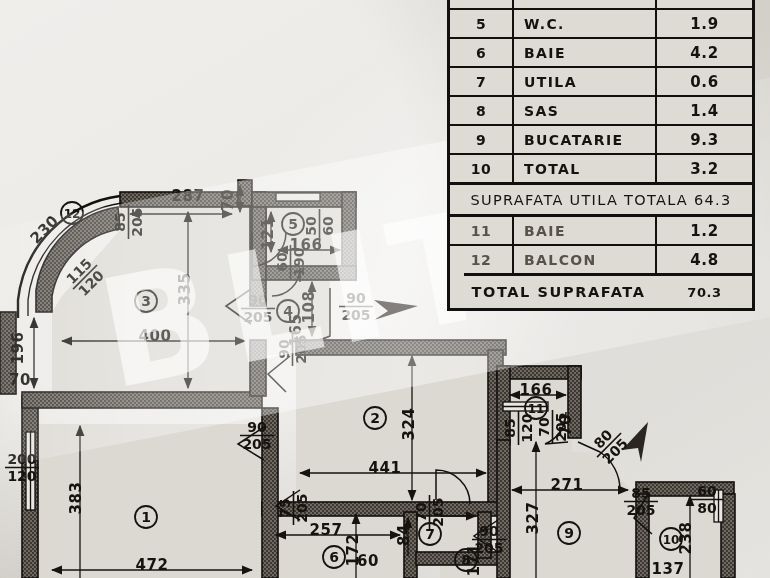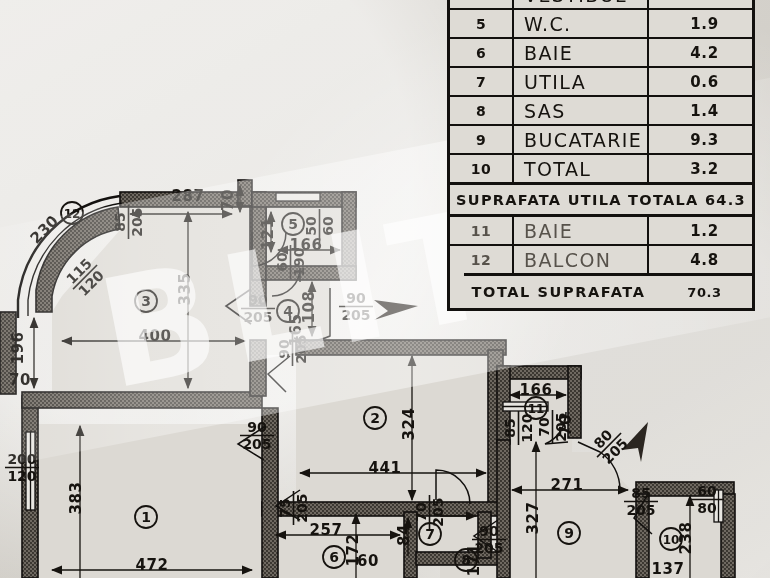--- a/index.html
+++ b/index.html
@@ -27,31 +27,31 @@
   .trow{display:flex;align-items:stretch;height:27px;}
   .trow + .trow{border-top:2px solid #12100e;}
   .c-no{
     width:62px;flex:0 0 62px;border-right:2px solid #12100e;
     display:flex;align-items:center;justify-content:center;
     font-size:14px;font-weight:700;color:#16130f;letter-spacing:.5px;
   }
   .c-nm{
     flex:1 1 auto;border-right:2px solid #12100e;
     display:flex;align-items:center;padding-left:10px;
-    font-size:19px;font-weight:400;color:#16130f;letter-spacing:1.4px;
+    font-size:14px;font-weight:700;color:#16130f;letter-spacing:1.4px;
   }
   .c-ar{
     width:95px;flex:0 0 95px;
     display:flex;align-items:center;justify-content:center;
-    font-size:15px;font-weight:700;color:#16130f;letter-spacing:.6px;padding-left:8px;
+    font-size:15px;font-weight:700;color:#16130f;letter-spacing:.6px;
   }
   .tband{
     height:29px;display:flex;align-items:center;justify-content:center;
     border-top:3px solid #12100e;border-bottom:3px solid #12100e;
-    font-size:14.5px;font-weight:700;color:#16130f;letter-spacing:1.3px;
+    font-size:14.5px;font-weight:400;color:#16130f;letter-spacing:1.3px;
     background:#dedbd5;
   }
   .ttot{
     height:32px;display:flex;align-items:center;
     border-top:3px solid #12100e;background:#dedbd5;margin-left:14px;
   }
   .ttot .lbl{
     flex:1 1 auto;display:flex;align-items:center;justify-content:center;
     font-size:14.5px;font-weight:700;color:#16130f;letter-spacing:1.6px;
     padding-right:4px;

